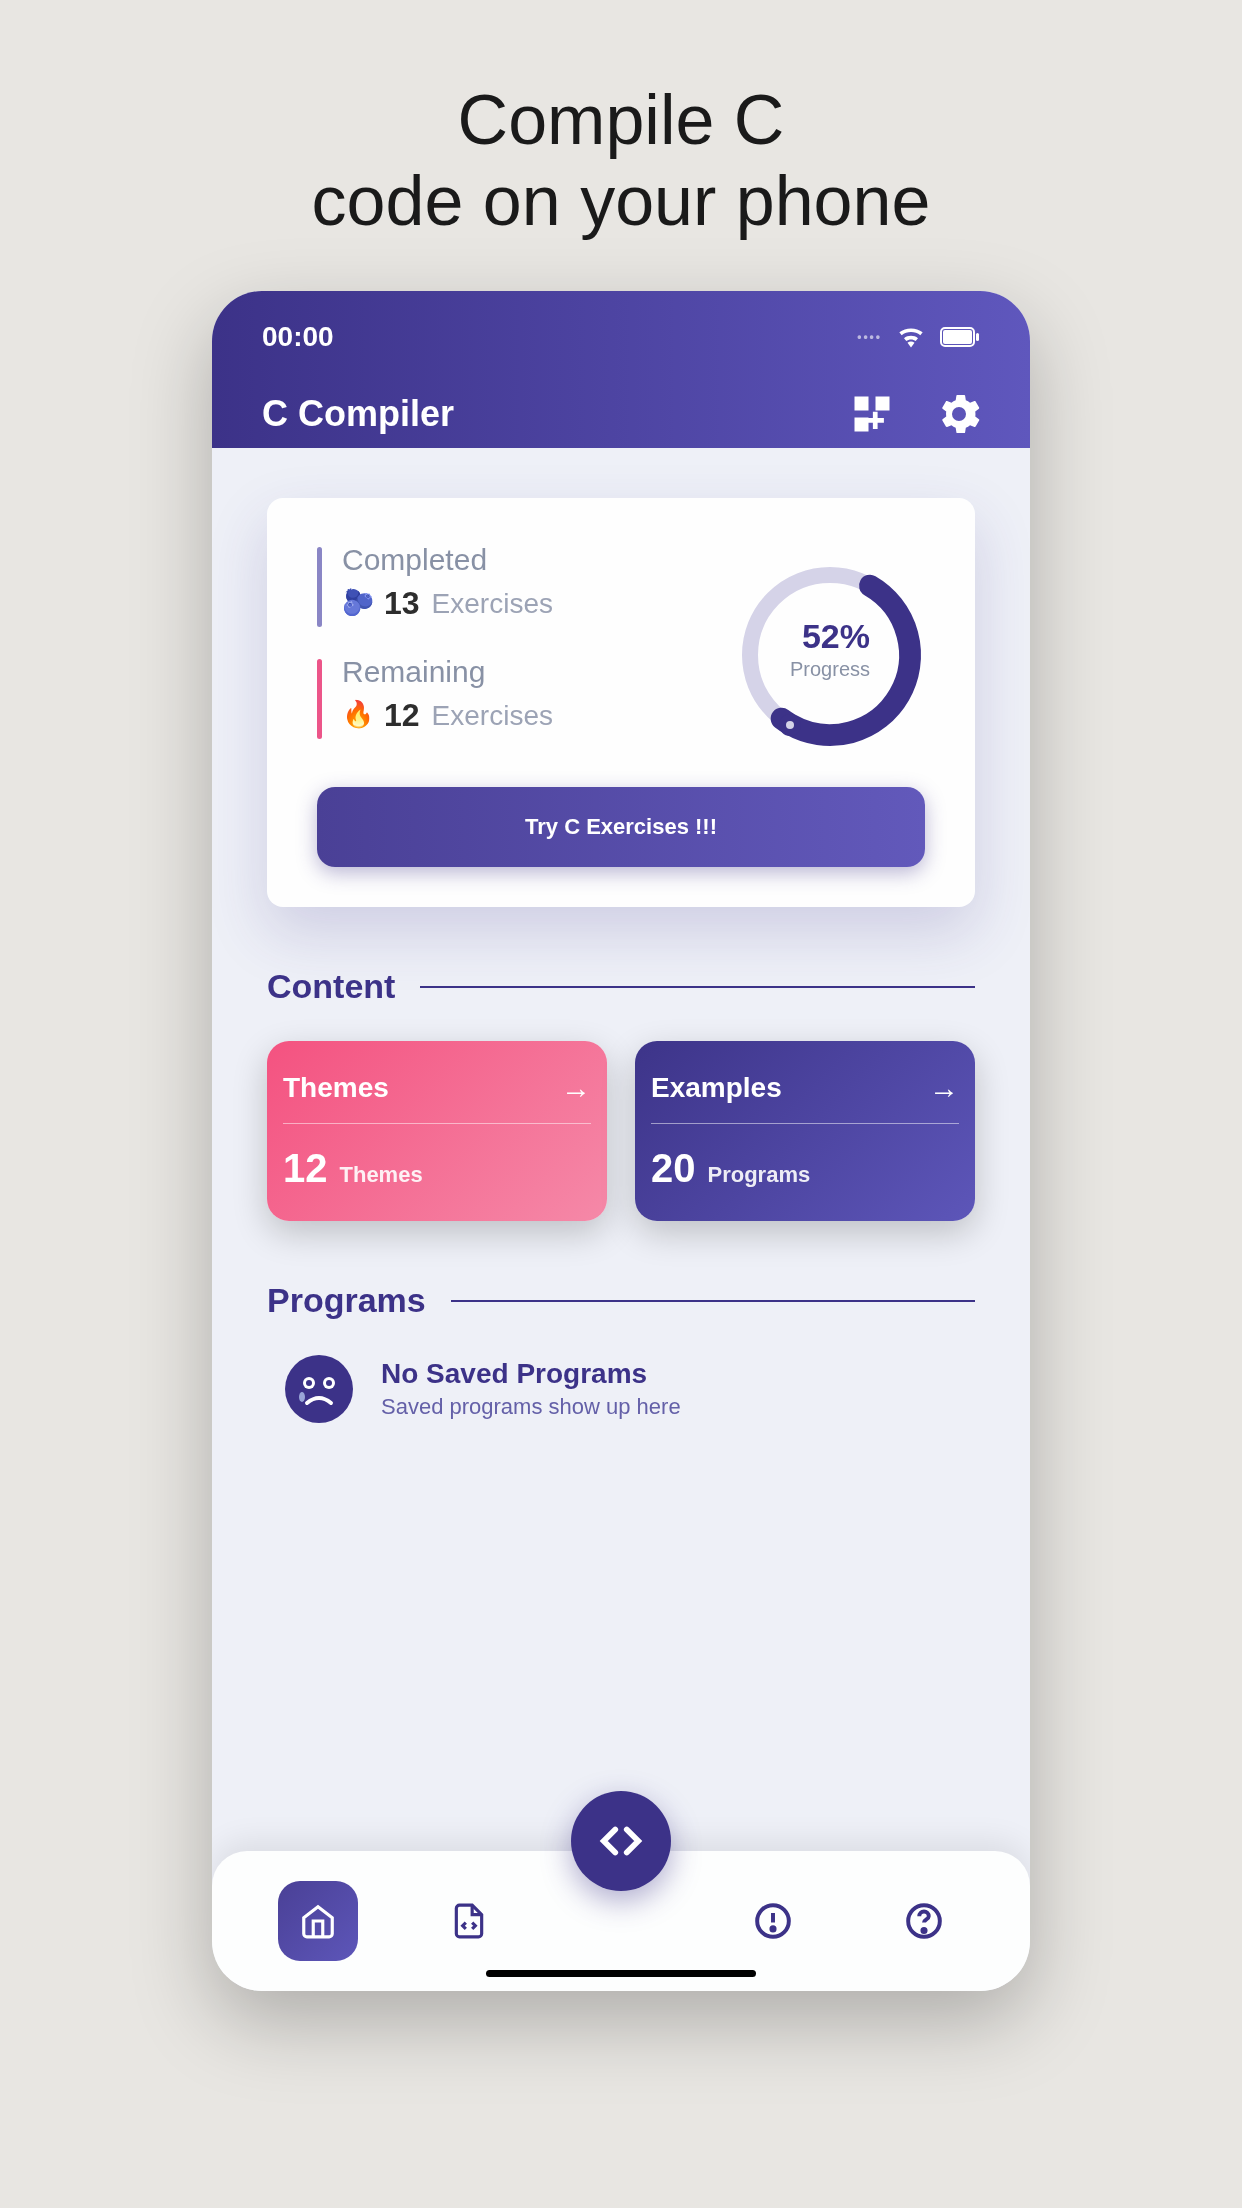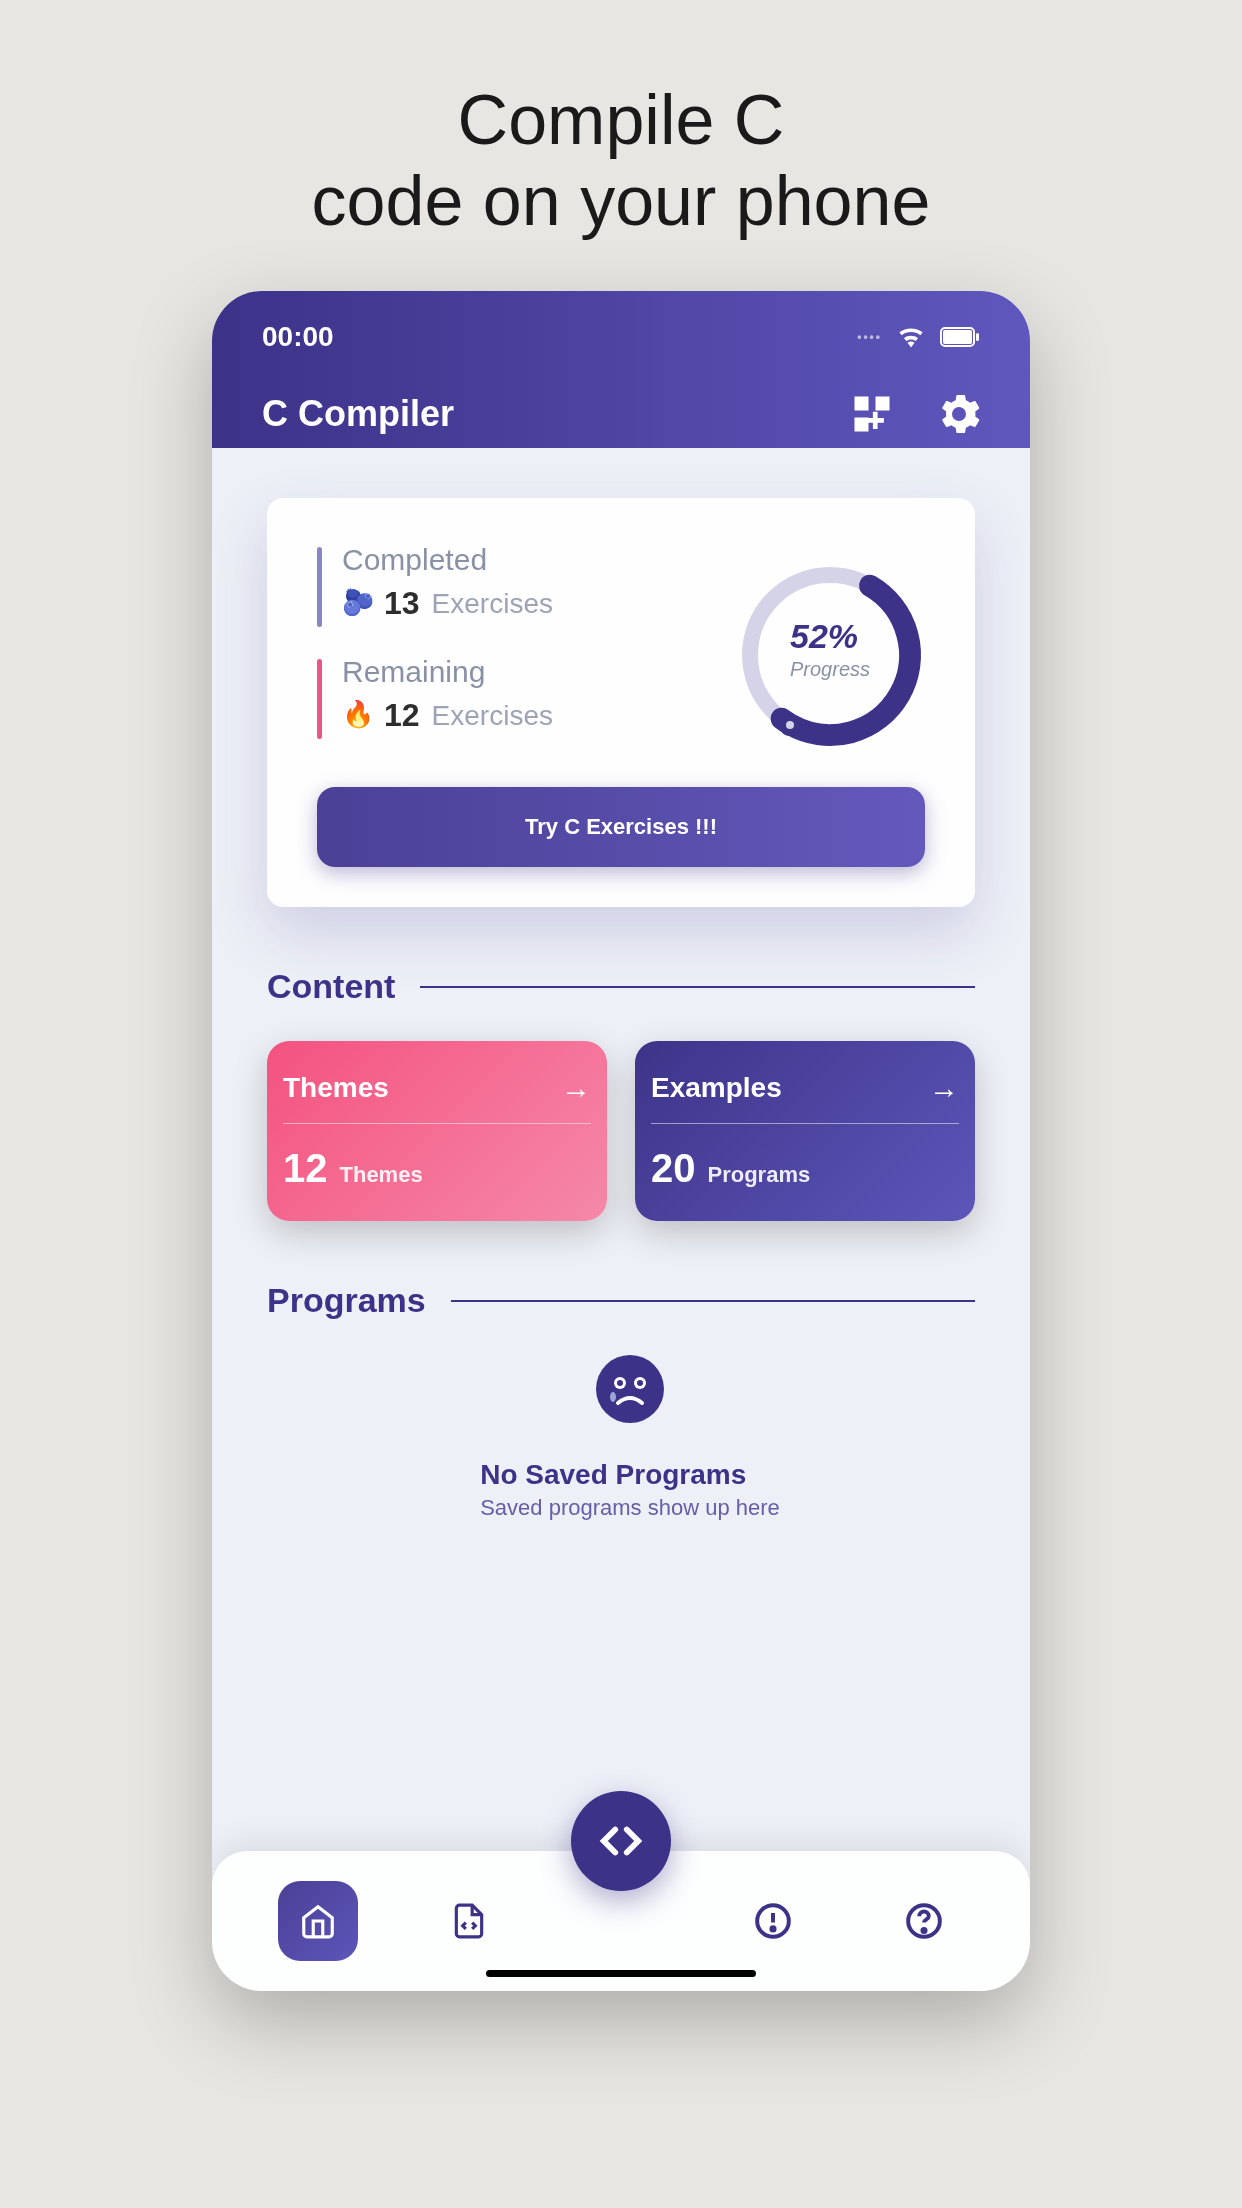--- a/index.html
+++ b/index.html
@@ -75,22 +75,21 @@
     .stat-bar.pink { background: #ec5589; }
     .stat-label { font-size: 30px; color: #8891a5; font-weight: 500; margin-bottom: 8px; }
     .stat-row { display: flex; align-items: center; gap: 12px; }
     .emoji { width: 30px; height: 30px; font-size: 26px; line-height: 1; }
     .stat-num { font-size: 32px; font-weight: 700; color: #2d2d2d; text-align: right; }
     .stat-unit { font-size: 28px; color: #9ca3b5; font-weight: 500; }
     .ring-container { position: relative; width: 190px; height: 190px; }
     .ring-text {
       position: absolute; top: 50%; left: 50%;
       transform: translate(-50%, -60%);
-      text-align: left;
-      font-style: italic;
+      text-align: right;
     }
     .ring-percent { font-size: 34px; font-weight: 700; color: #3c3288; }
     .ring-label { font-size: 20px; color: #8891a5; margin-top: 2px; }
     .try-btn {
       margin-top: 20px;
       width: 100%;
       height: 80px;
       background: linear-gradient(90deg, #4a4096 0%, #6259bb 100%);
       border-radius: 18px;
       color: white;
@@ -113,21 +112,21 @@
       box-shadow: 0 12px 35px rgba(0,0,0,0.2);
     }
     .tile.pink { background: linear-gradient(135deg, #f45280 0%, #f589a8 100%); }
     .tile.purple { background: linear-gradient(135deg, #3d3489 0%, #5d56b9 100%); }
     .tile-top { display: flex; justify-content: space-between; align-items: center; padding-bottom: 18px; border-bottom: 1.5px solid rgba(255,255,255,0.5); }
     .tile-title { font-size: 28px; font-weight: 600; }
     .arrow { font-size: 30px; font-weight: 300; }
     .tile-bottom { padding-top: 22px; display: flex; align-items: baseline; gap: 12px; }
     .tile-num { font-size: 40px; font-weight: 700; }
     .tile-unit { font-size: 22px; font-weight: 600; opacity: 0.9; }
-    .programs-empty { display: flex; align-items: center; gap: 36px; padding-left: 18px; margin-top: 15px; flex-direction: column; }
+    .programs-empty { display: flex; align-items: center; gap: 28px; padding-left: 18px; margin-top: 15px; }
     .sad-face { width: 68px; height: 68px; background: #3c3288; border-radius: 50%; position: relative; }
     .empty-title { font-size: 28px; font-weight: 700; color: #3c3288; }
     .empty-sub { font-size: 22px; color: #6460a8; margin-top: 4px; }
     .bottom-nav {
       position: absolute;
       bottom: 0; left: 0; right: 0;
       height: 140px;
       background: #fdfefe;
       border-top-left-radius: 35px;
       border-top-right-radius: 35px;

